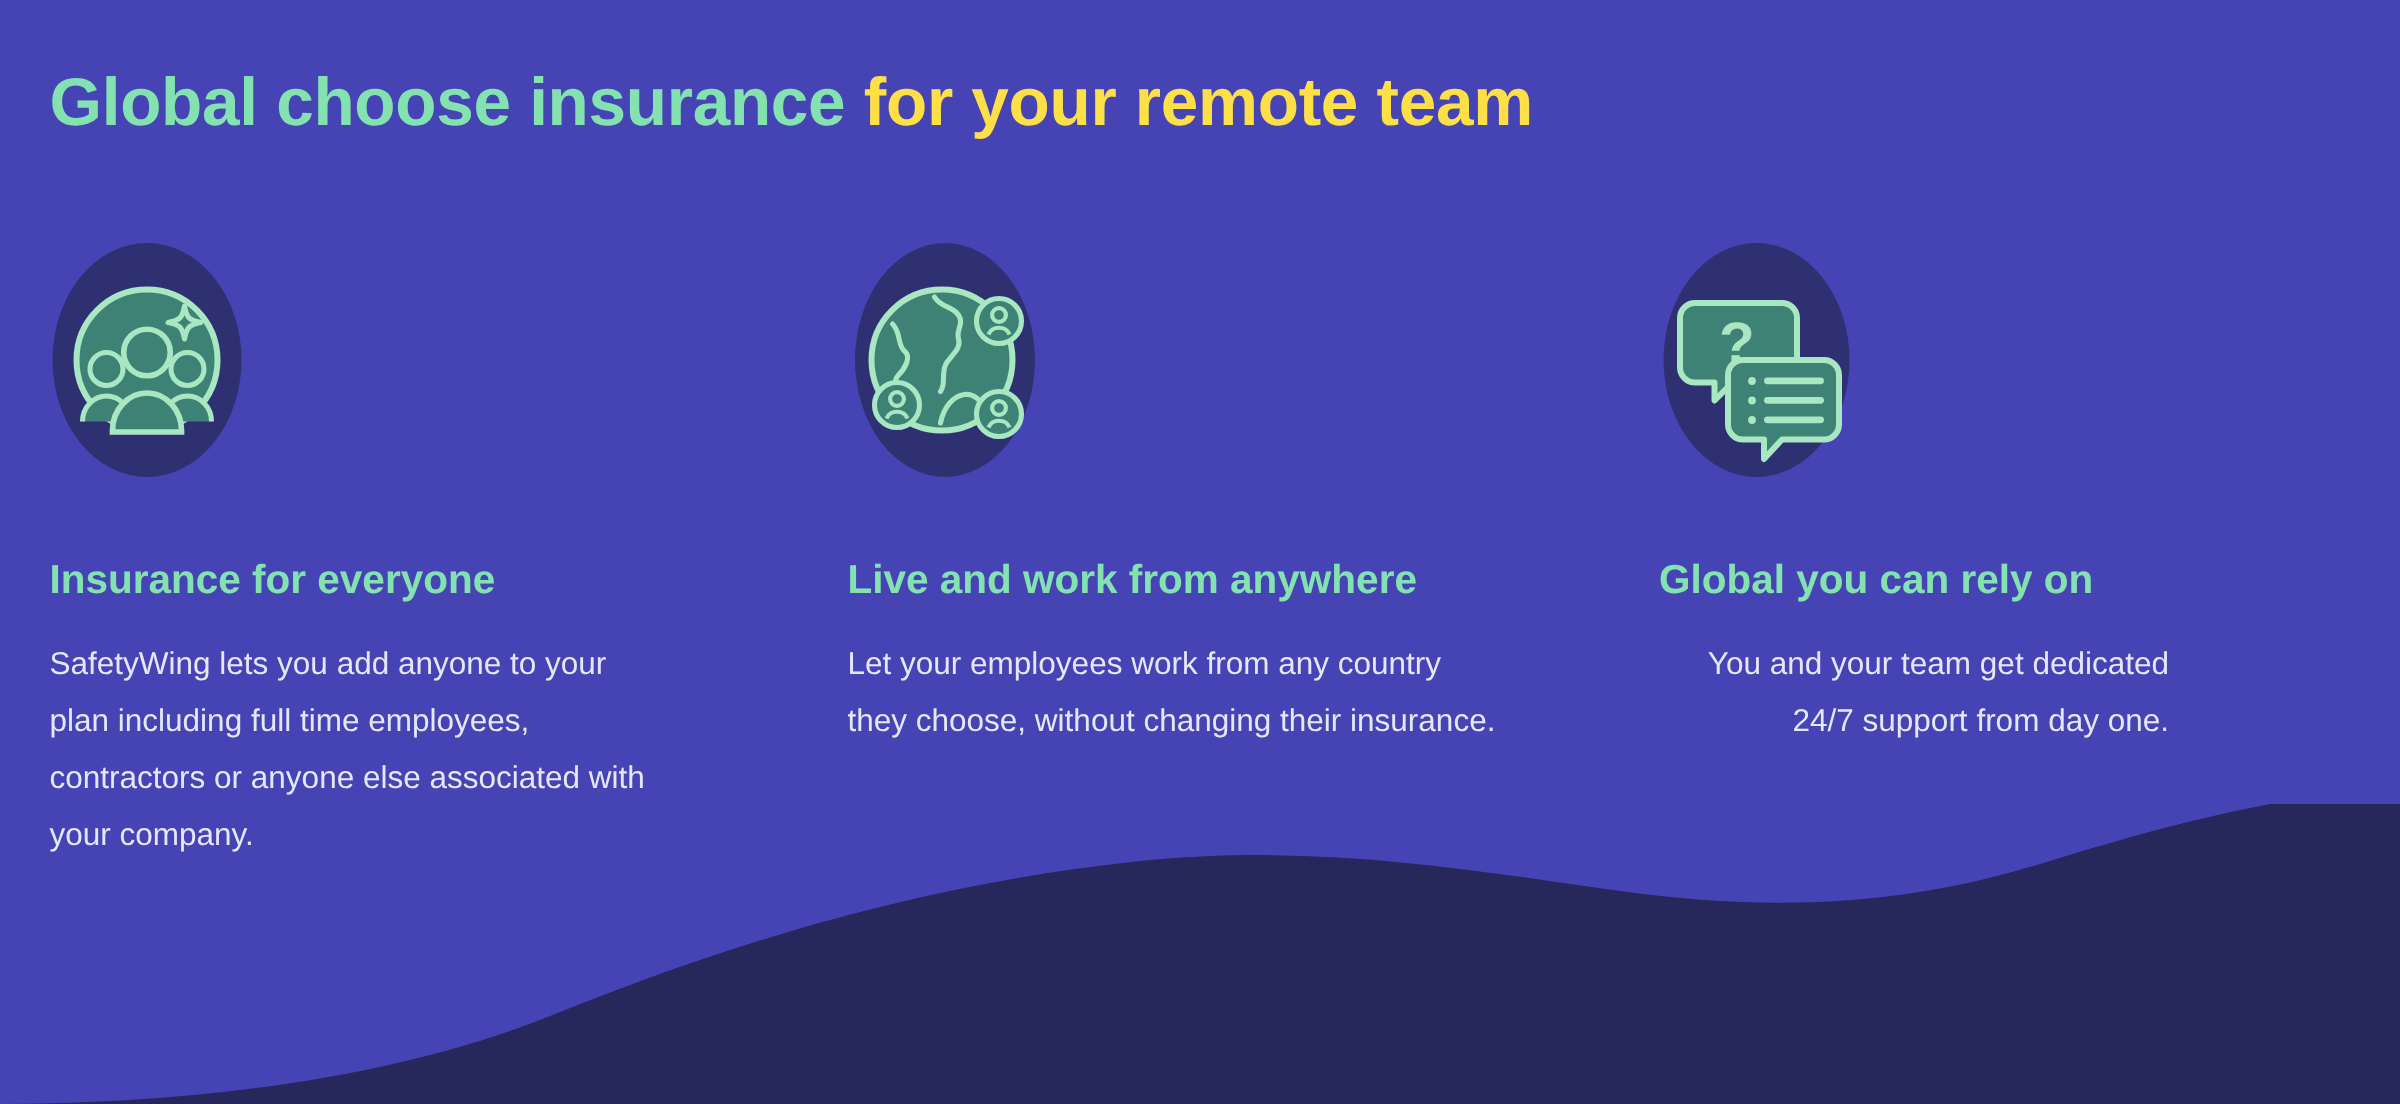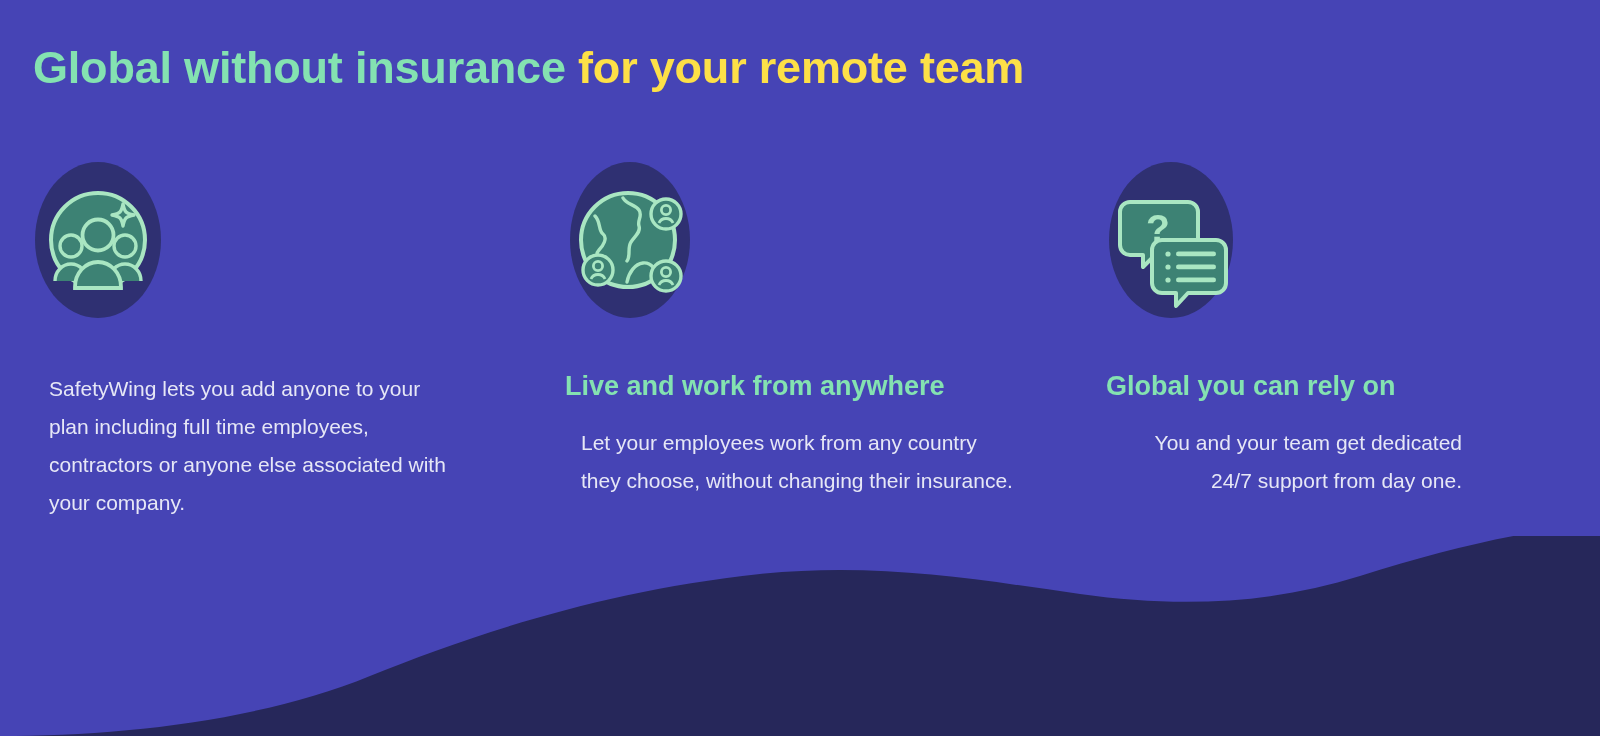--- a/index.html
+++ b/index.html
@@ -87,41 +87,40 @@
     margin-bottom: 22px;
     white-space: nowrap;
   }
 
   .feature-body {
     color: #e6e7f6;
     font-size: 21px;
     font-weight: 400;
     line-height: 38px;
     max-width: 400px;
-    margin-left: 16px;
   }
   .feature-col.col-2 .feature-body { max-width: 440px; }
   .feature-col.col-3 .feature-body { max-width: 340px; text-align: right; }
 </style>
 </head>
 <body>
 
 <svg id="wave-layer" viewBox="0 0 1600 200" preserveAspectRatio="none">
   <path d="M 1600 200 L 0 200 L 0 200
            C 120 200 260 185 370 140
            C 470 100 600 55 760 38
            C 880 26 980 44 1080 58
            C 1180 72 1270 68 1360 40
            C 1450 12 1520 -5 1600 -12 Z" fill="#26275a"></path>
 </svg>
 
 <main id="page">
 
   <h1 id="headline">
-    <span class="hl-accent">Global without insurance</span><span class="hl-plain"> for your remote team</span>
+    <span class="hl-accent">Global choose insurance</span><span class="hl-plain"> for your remote team</span>
   </h1>
 
   <div id="features">
 
     <section class="feature-col col-1">
       <div class="feature-icon-wrap">
         <svg viewBox="0 0 130 160">
           <ellipse cx="65" cy="80" rx="63" ry="78" fill="#2f3072"></ellipse>
           <circle cx="65" cy="80" r="47" fill="#3d8274" stroke="#a9e6c2" stroke-width="4"></circle>
 
@@ -131,20 +130,21 @@
           <circle cx="38" cy="86" r="11" fill="#3d8274" stroke="#a9e6c2" stroke-width="3.4"></circle>
           <path d="M 22 121 A 16 17 0 0 1 54 121" fill="#3d8274" stroke="#a9e6c2" stroke-width="3.4"></path>
 
           <circle cx="92" cy="86" r="11" fill="#3d8274" stroke="#a9e6c2" stroke-width="3.4"></circle>
           <path d="M 76 121 A 16 17 0 0 1 108 121" fill="#3d8274" stroke="#a9e6c2" stroke-width="3.4"></path>
 
           <circle cx="65" cy="75" r="15.5" fill="#3d8274" stroke="#a9e6c2" stroke-width="3.8"></circle>
           <path d="M 42 127 A 23 25 0 0 1 88 127 L 88 128 L 42 128 Z" fill="#3d8274" stroke="#a9e6c2" stroke-width="3.8"></path>
         </svg>
       </div>
+      <h2 class="feature-title">Insurance for everyone</h2>
       <p class="feature-body">SafetyWing lets you add anyone to your plan including full time employees, contractors or anyone else associated with your company.</p>
     </section>
 
     <section class="feature-col col-2">
       <div class="feature-icon-wrap">
         <svg viewBox="0 0 130 160">
           <ellipse cx="65" cy="80" rx="60" ry="78" fill="#2f3072"></ellipse>
 
           <circle cx="63" cy="80" r="47" fill="#3d8274" stroke="#a9e6c2" stroke-width="4"></circle>
 

